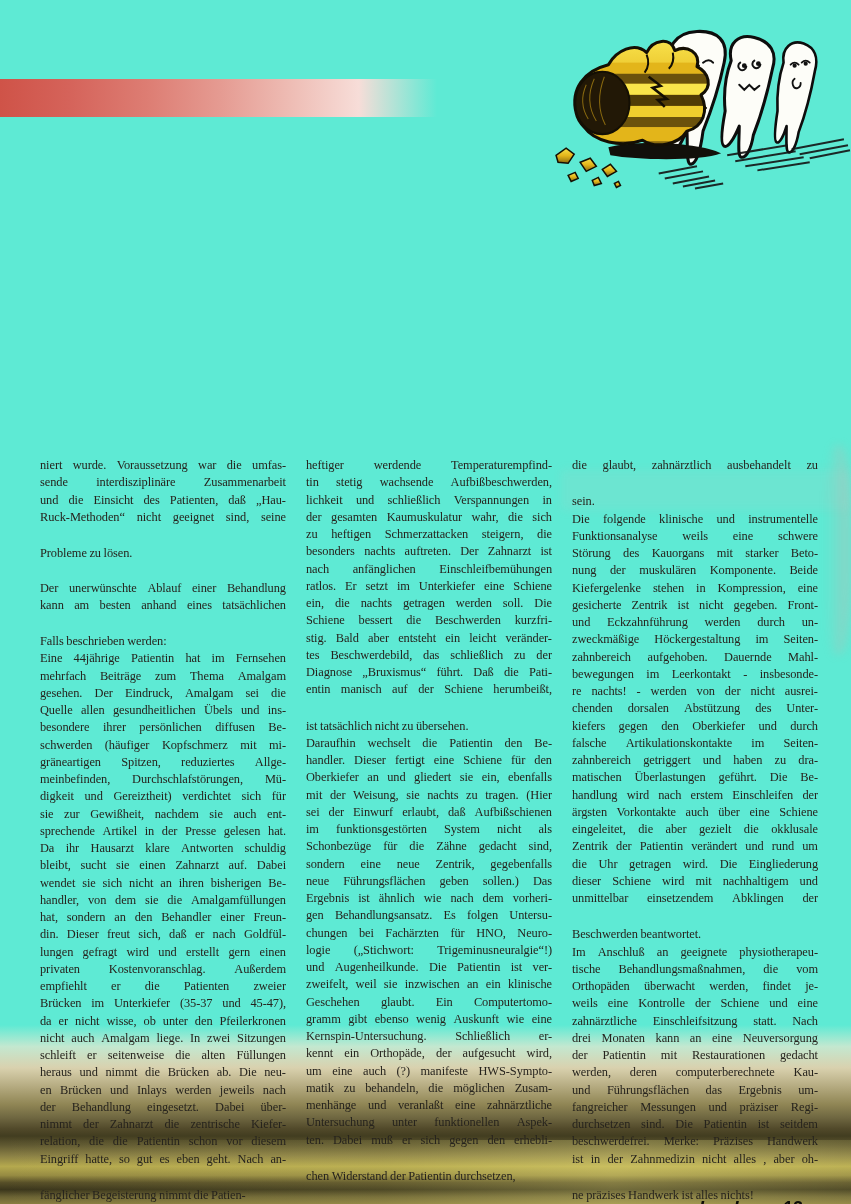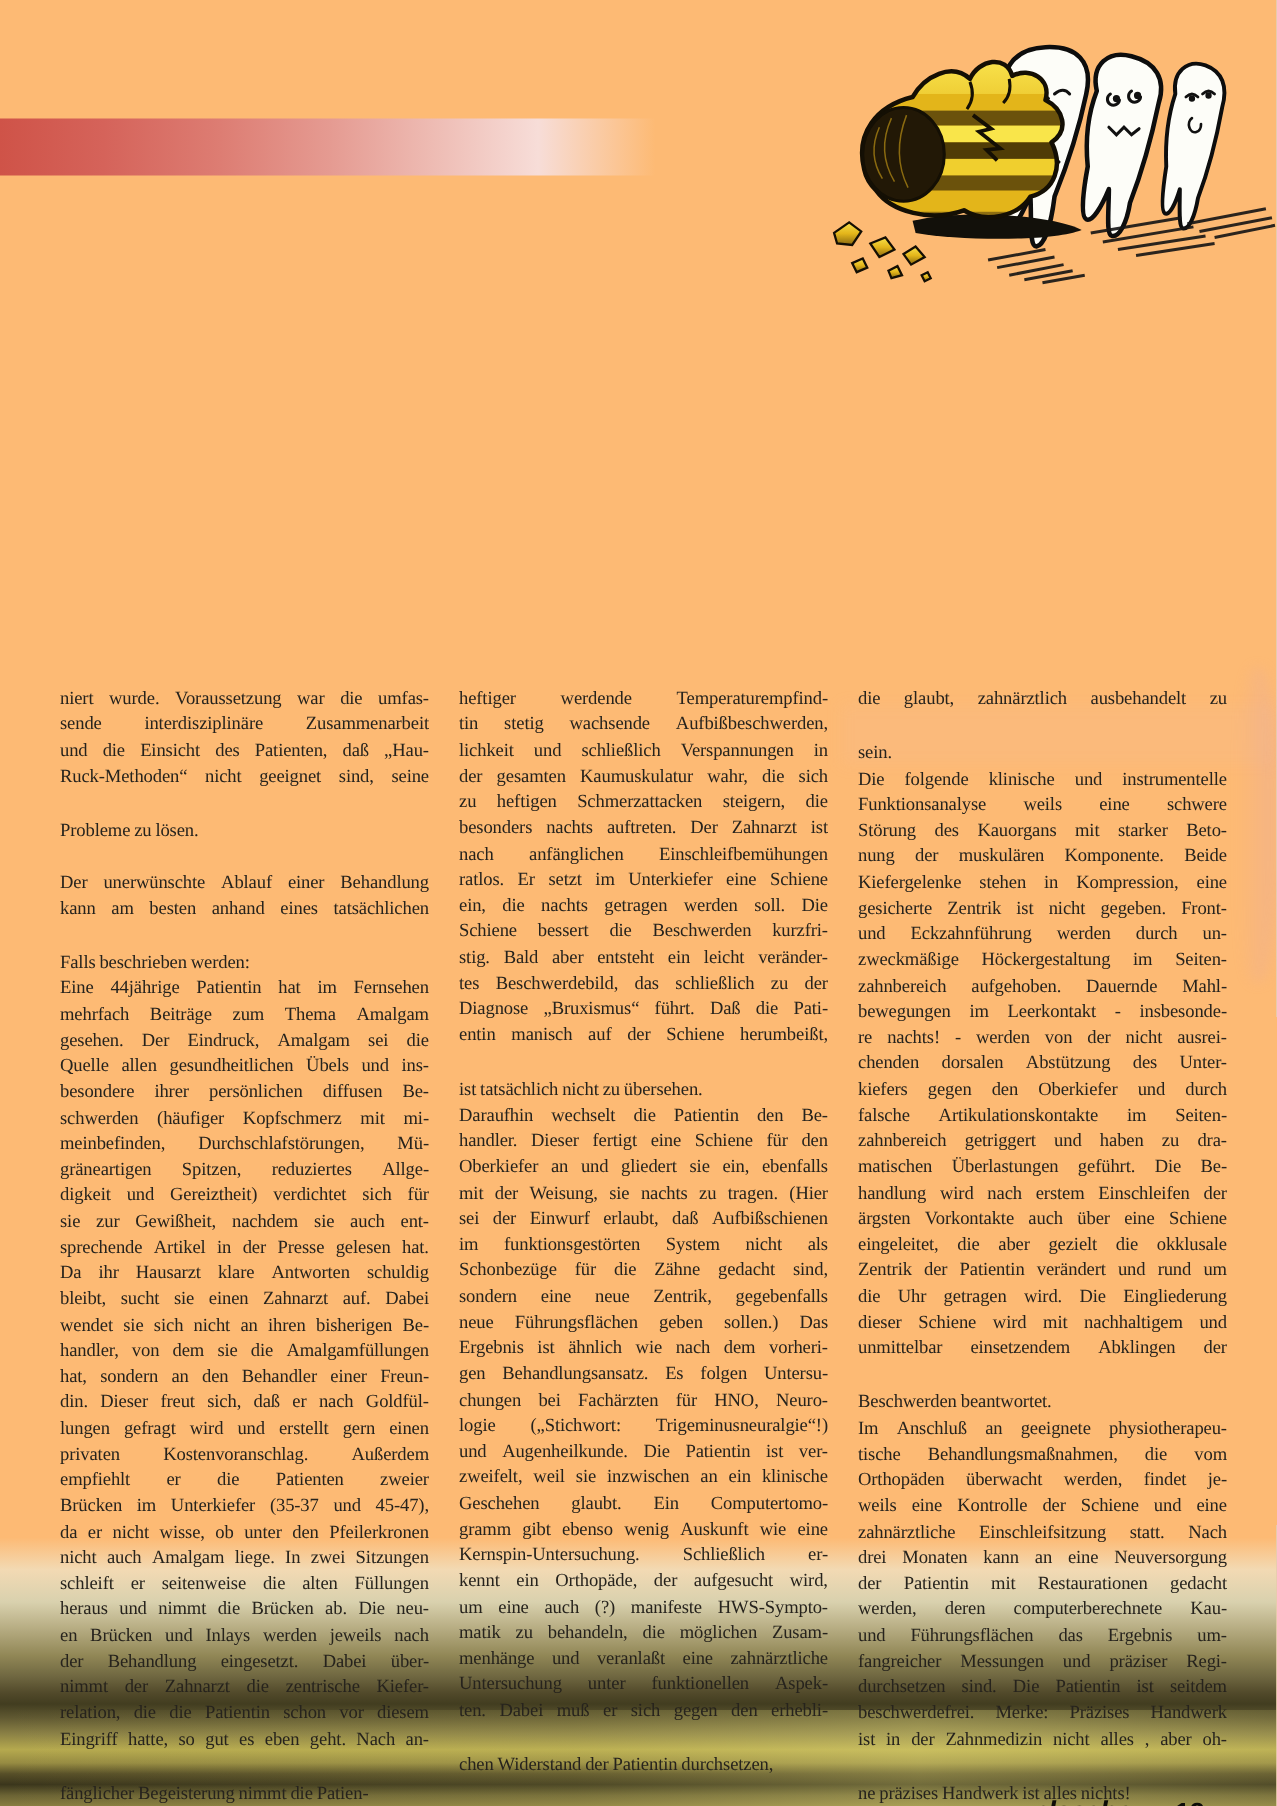--- a/index.html
+++ b/index.html
@@ -1,18 +1,18 @@
 <!DOCTYPE html>
 <html><head>
 <meta charset="utf-8">
 <style>
   html,body{margin:0;padding:0;background:#d8d8d8;}
   .page{
     position:relative;width:851px;height:1204px;margin:0 auto;
-    background:#fdba74;overflow:hidden;
+    background:#5eead4;overflow:hidden;
     font-family:"Liberation Serif","DejaVu Serif",serif;color:#26231d;
   }
   
   .red-bar{
     position:absolute;left:0;top:79px;width:460px;height:38px;
     background:linear-gradient(to right,#cf5348 0%,#d5635a 15%,#dd7d73 32%,#e59b92 48%,#eebcb4 63%,#f7ddd8 78%,rgba(251,248,242,0) 95%);
   }
   
   .cartoon{position:absolute;left:550px;top:26px;width:302px;height:177px;}
   
@@ -269,29 +269,29 @@
             <span>Be-</span>
           </div>
           <div class="ln">
             <span>schwerden</span>
             <span>(häufiger</span>
             <span>Kopfschmerz</span>
             <span>mit</span>
             <span>mi-</span>
           </div>
           <div class="ln">
-            <span>meinbefinden,</span>
-            <span>Durchschlafstörungen,</span>
-            <span>Mü-</span>
-          </div>
-          <div class="ln">
             <span>gräneartigen</span>
             <span>Spitzen,</span>
             <span>reduziertes</span>
             <span>Allge-</span>
+          </div>
+          <div class="ln">
+            <span>meinbefinden,</span>
+            <span>Durchschlafstörungen,</span>
+            <span>Mü-</span>
           </div>
           <div class="ln">
             <span>digkeit</span>
             <span>und</span>
             <span>Gereiztheit)</span>
             <span>verdichtet</span>
             <span>sich</span>
             <span>für</span>
           </div>
           <div class="ln">

